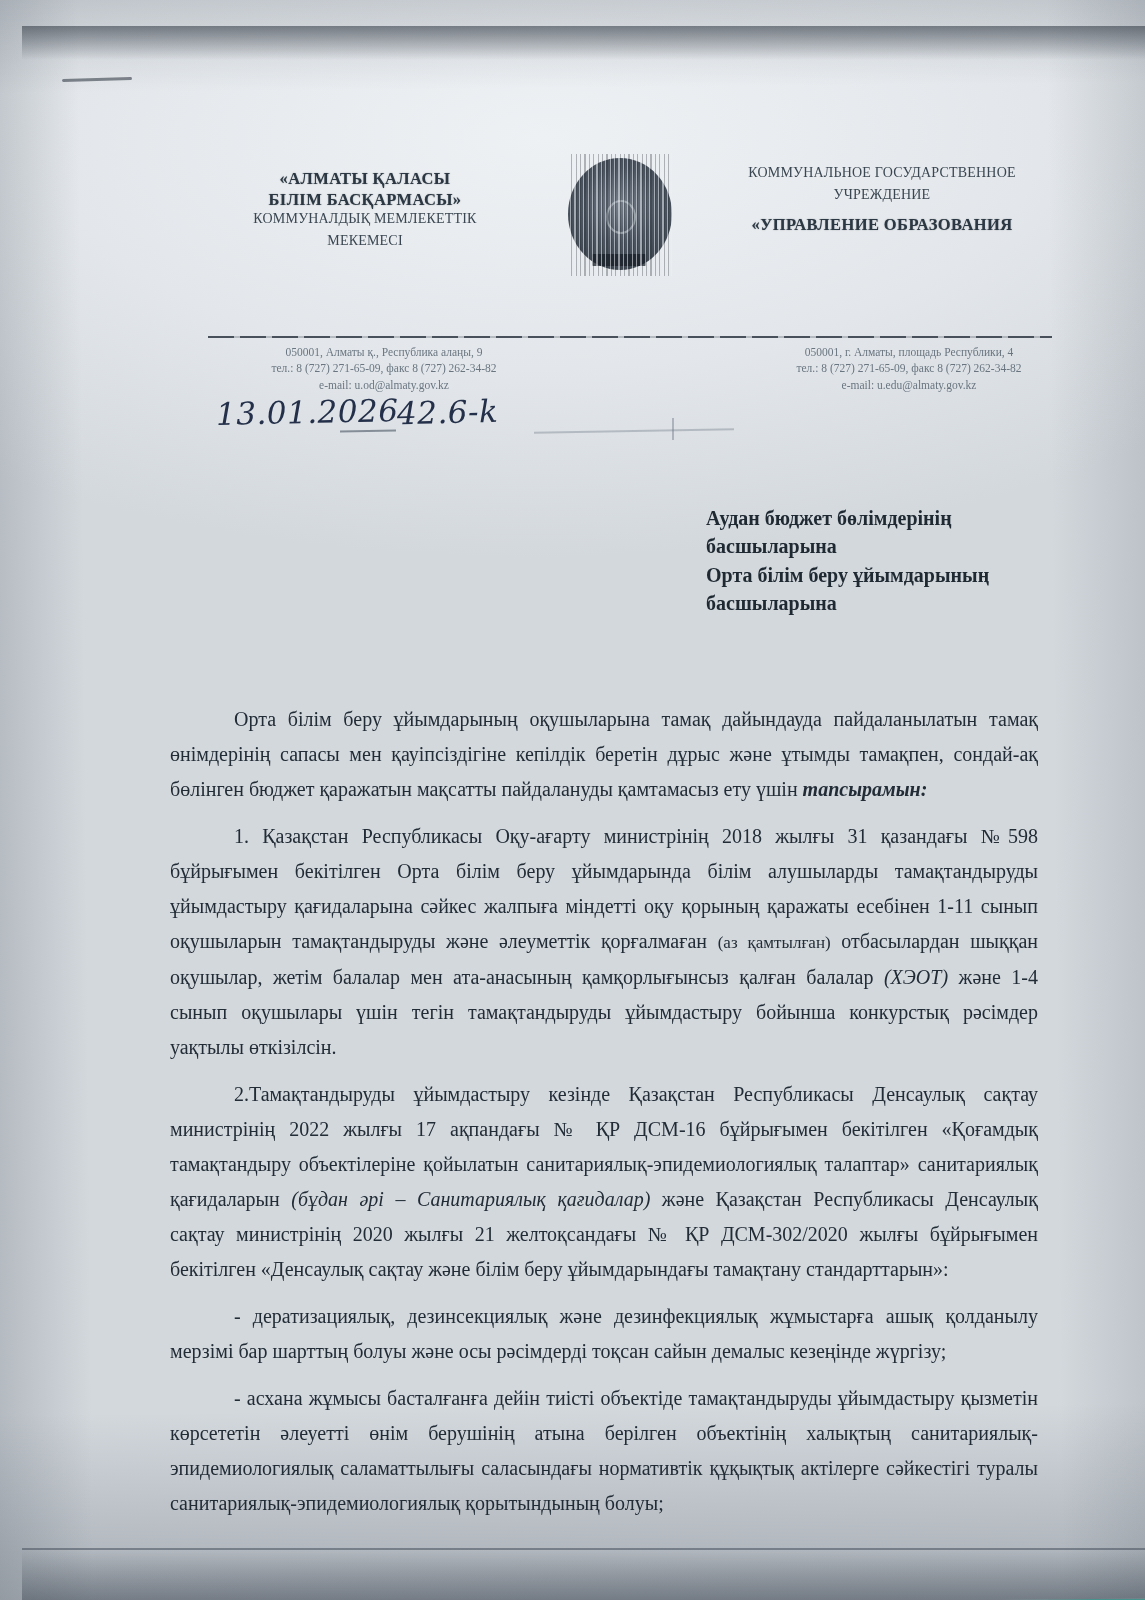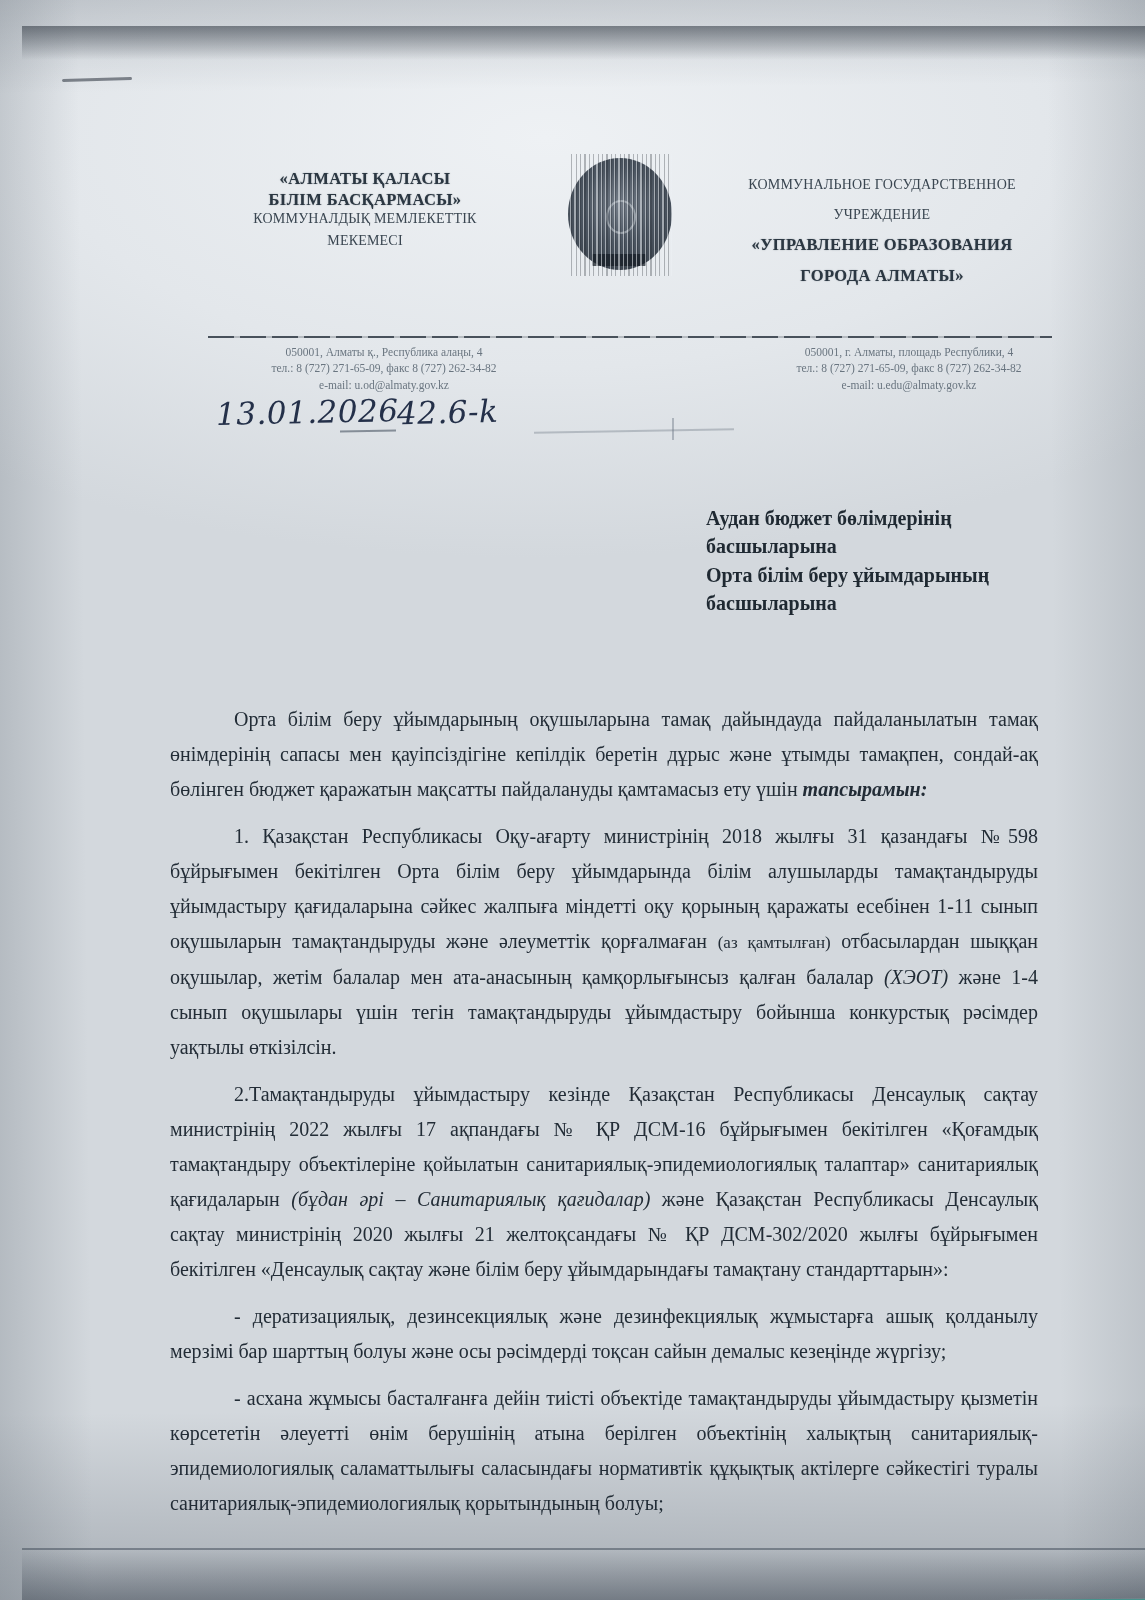--- a/index.html
+++ b/index.html
@@ -93,21 +93,21 @@
     font-weight: bold;
     font-size: 16.5px;
     letter-spacing: .4px;
     text-shadow: 0 0 1.2px rgba(40,50,62,.5);
   }
   .lh-sub {
     font-size: 14px;
     letter-spacing: .2px;
     color: #3a4651;
   }
-  .lh-right .lh-sub { margin-top: 12px; }
+  .lh-right .lh-sub { margin-top: 0; }
   .lh-right .lh-title { margin-top: 10px; }
 
   
   .emblem {
     position: absolute;
     left: 540px;
     top: 128px;
     width: 112px;
     height: 122px;
   }
@@ -266,37 +266,36 @@
 
       <div class="lh-col lh-left">
         <div class="lh-title">«АЛМАТЫ ҚАЛАСЫ</div>
         <div class="lh-title">БІЛІМ БАСҚАРМАСЫ»</div>
         <div class="lh-sub">КОММУНАЛДЫҚ МЕМЛЕКЕТТІК</div>
         <div class="lh-sub" style="margin-top:4px">МЕКЕМЕСІ</div>
       </div>
 
       <div class="lh-col lh-right">
         <div class="lh-sub">КОММУНАЛЬНОЕ ГОСУДАРСТВЕННОЕ</div>
-        <div class="lh-sub" style="margin-top:12px">УЧРЕЖДЕНИЕ</div>
+        <div class="lh-sub" style="margin-top:4px">УЧРЕЖДЕНИЕ</div>
         <div class="lh-title">«УПРАВЛЕНИЕ ОБРАЗОВАНИЯ</div>
-        <div class="lh-title">ГОРОДА АЛМАТЫ»</div>
       </div>
     </div>
 
     <div class="emblem">
       <div class="disc"></div>
       <div class="inner-ring"></div>
       <div class="base-text"></div>
       <div class="streaks"></div>
     </div>
 
     <div class="divider"></div>
 
     <div class="contacts contacts-left">
-      <div>050001, Алматы қ., Республика алаңы, 4</div>
+      <div>050001, Алматы қ., Республика алаңы, 9</div>
       <div>тел.: 8 (727) 271-65-09, факс  8 (727) 262-34-82</div>
       <div>e-mail: u.od@almaty.gov.kz</div>
     </div>
 
     <div class="contacts contacts-right">
       <div>050001, г. Алматы, площадь Республики, 4</div>
       <div>тел.: 8 (727) 271-65-09, факс  8 (727) 262-34-82</div>
       <div>e-mail: u.edu@almaty.gov.kz</div>
     </div>
 

